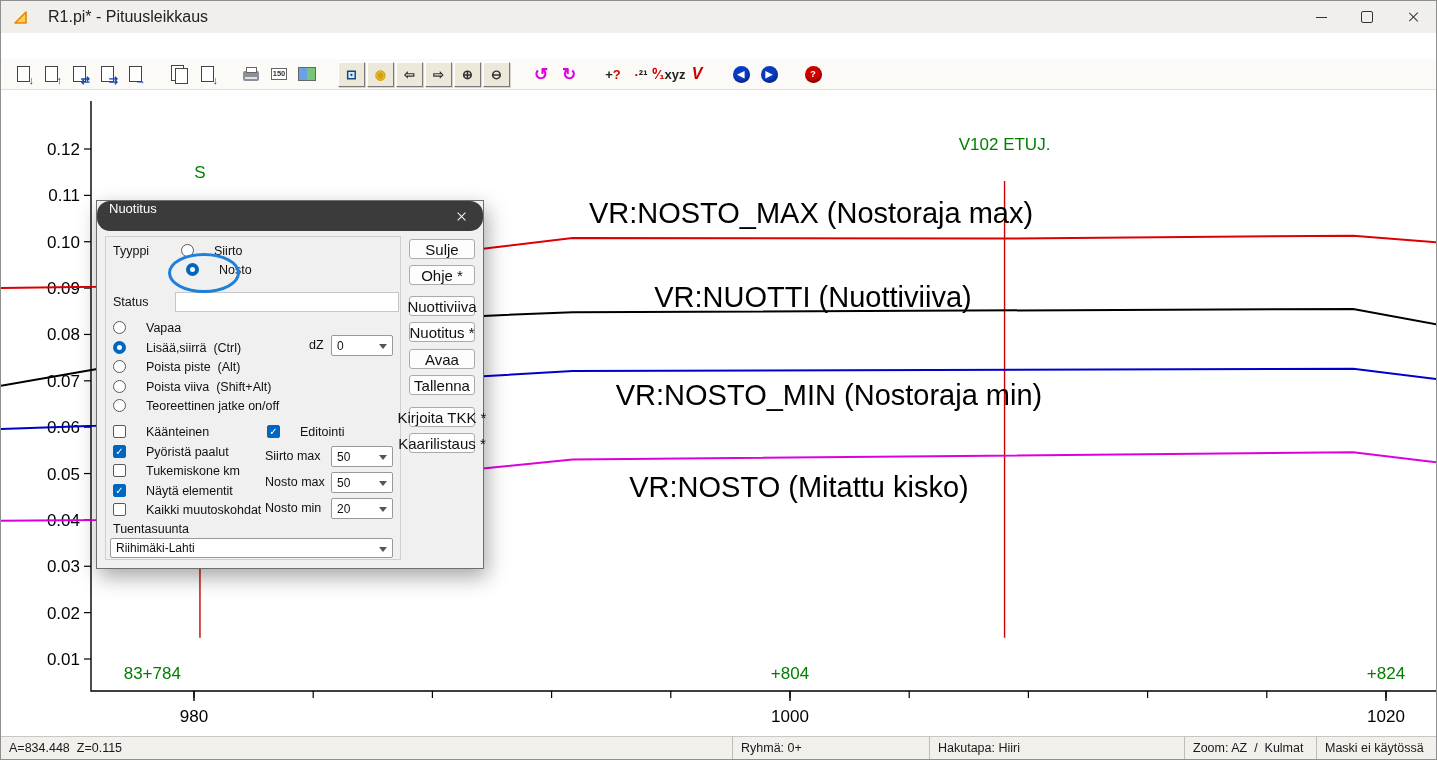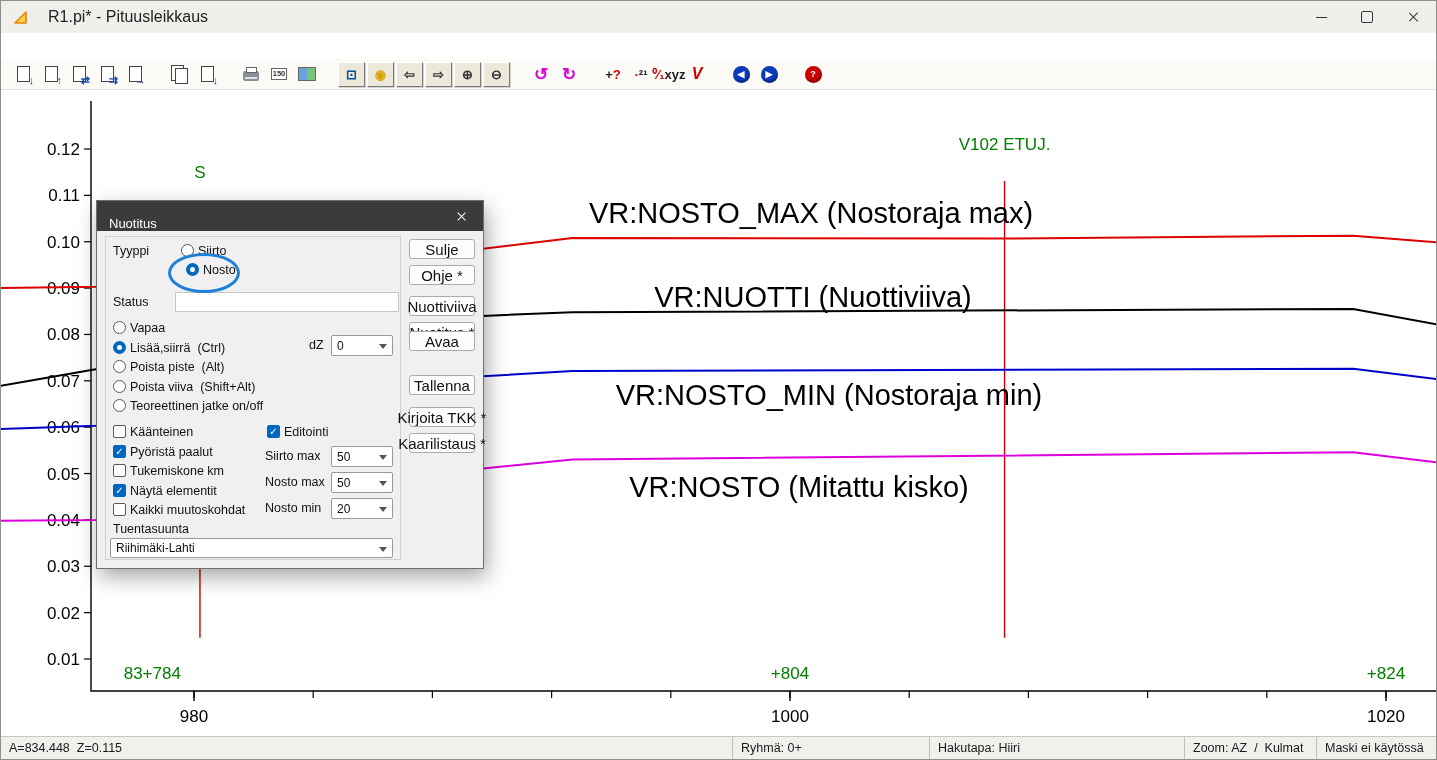--- a/index.html
+++ b/index.html
@@ -47,28 +47,28 @@
 
   
   .statusbar{position:absolute;left:0;right:0;bottom:0;height:22px;background:#f1f0ec;border-top:1px solid #c9c7c0;
              display:flex;align-items:stretch;font-size:12.5px;color:#1a1a1a;}
   .sb-cell{padding:0 8px;display:flex;align-items:center;border-left:1px solid #bfbdb5;white-space:pre;overflow:hidden;box-sizing:border-box;}
   .sb-cell.first{border-left:none;flex:1;}
 
   
   .dialog{position:absolute;left:95px;top:199px;width:386px;height:367px;background:#f0f0f0;border:1px solid #6f6f6f;
           box-shadow:3px 8px 20px rgba(0,0,0,.35);z-index:10;}
-  .dlg-title{height:30px;background:#3b3b3b;color:#fff;display:flex;align-items:flex-end;font-size:13px;padding-left:12px;}
+  .dlg-title{height:30px;background:#3b3b3b;color:#fff;display:flex;align-items:flex-start;font-size:13px;padding-left:12px;border-radius:13px;}
   .dlg-close{margin-left:auto;width:44px;height:100%;display:flex;align-items:center;justify-content:center;cursor:pointer;}
   .dlg-close .wc-x{width:11px;height:11px;}
   .dlg-close .wc-x::before,.dlg-close .wc-x::after{background:#fff;height:11px;left:5px;}
   .dlg-body{position:absolute;top:30px;left:0;right:0;bottom:0;font-size:12.5px;color:#111;}
   .groupbox{position:absolute;left:8px;top:5px;width:294px;height:322px;border:1px solid #d2d0ca;}
   .dlbl{position:absolute;white-space:pre;}
-  .drow{position:absolute;display:flex;align-items:center;gap:4px;white-space:pre;height:15px;}
+  .drow{position:absolute;display:flex;align-items:center;gap:20px;white-space:pre;height:15px;}
   .radio{width:13px;height:13px;border-radius:50%;border:1px solid #595959;background:#fff;box-sizing:border-box;flex:none;}
   .radio.sel{border:4px solid #0067c0;}
   .checkbox{width:13px;height:13px;border:1px solid #595959;border-radius:2px;background:#fff;box-sizing:border-box;flex:none;
             display:flex;align-items:center;justify-content:center;}
   .checkbox.sel{background:#0067c0;border-color:#0067c0;}
   .checkbox.sel::after{content:"✓";color:#fff;font-size:10px;line-height:1;}
   .dfield{position:absolute;background:#fff;border:1px solid #c6c6c6;box-sizing:border-box;}
   .combo{position:absolute;background:#fff;border:1px solid #999;border-radius:2px;font-size:12px;display:flex;align-items:center;
          padding:0 5px;box-sizing:border-box;cursor:default;}
   .combo::after{content:"";margin-left:auto;width:0;height:0;border:4px solid transparent;border-top:5px solid #555;transform:translateY(3px);}
@@ -366,21 +366,21 @@
 
       <span class="dlbl" style="left:16px;top:291px">Tuentasuunta</span>
       <div class="combo" style="left:13px;top:307px;width:283px;height:20px">
         <span>Riihimäki-Lahti</span>
       </div>
 
       <div class="dbtn" style="top:8px">Sulje</div>
       <div class="dbtn" style="top:34px">Ohje *</div>
       <div class="dbtn" style="top:65px">Nuottiviiva</div>
       <div class="dbtn" style="top:91px">Nuotitus *</div>
-      <div class="dbtn" style="top:100px">Avaa</div>
+      <div class="dbtn" style="top:118px">Avaa</div>
       <div class="dbtn" style="top:144px">Tallenna</div>
       <div class="dbtn" style="top:176px">Kirjoita TKK *</div>
       <div class="dbtn" style="top:202px">Kaarilistaus *</div>
     </div>
   </div>
 
   <div class="statusbar" id="statusbar">
       <div class="sb-cell first">A=834.448  Z=0.115</div>
       <div class="sb-cell" style="width: 197px;">Ryhmä: 0+</div>
       <div class="sb-cell" style="width: 255px;">Hakutapa: Hiiri</div>

